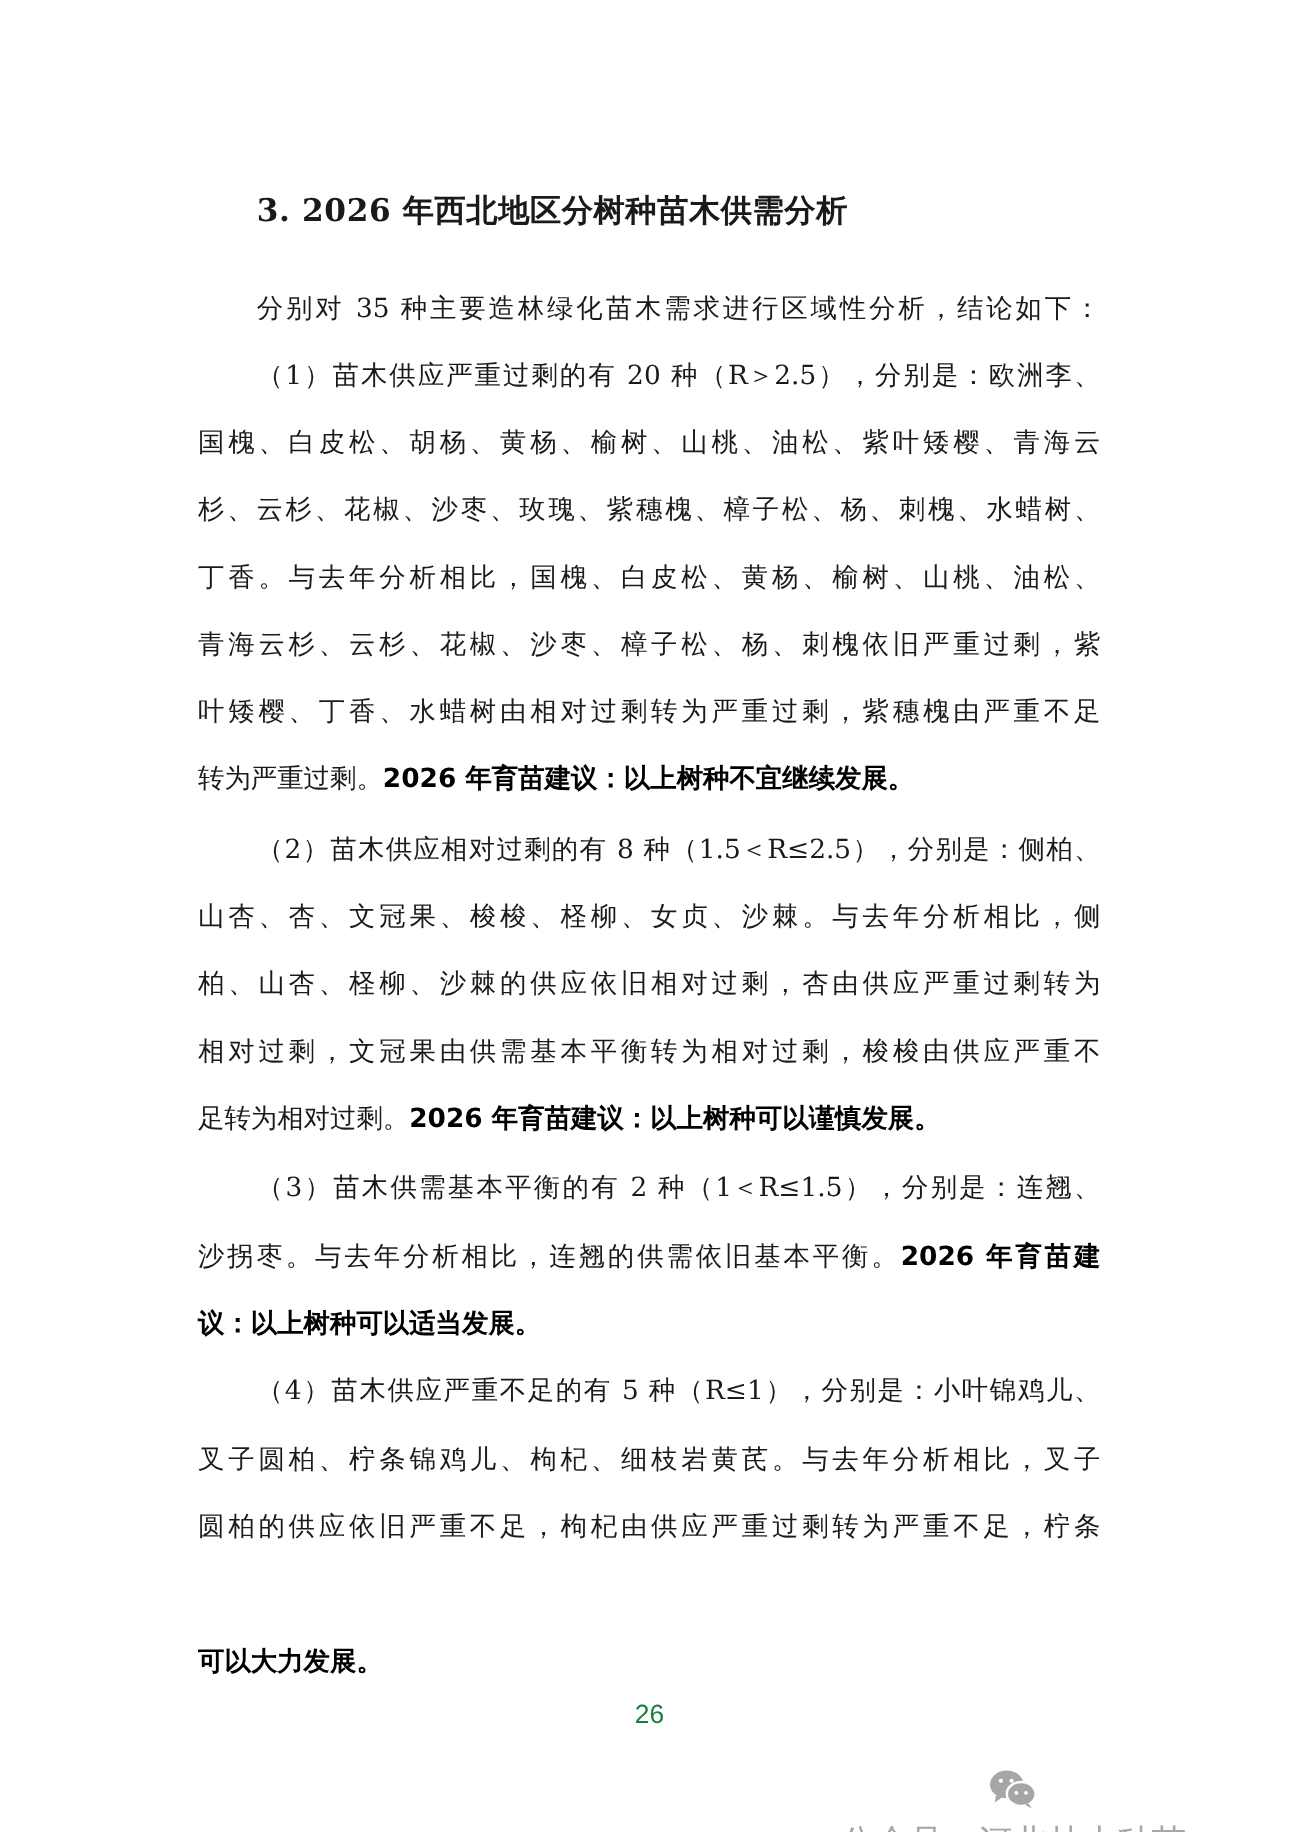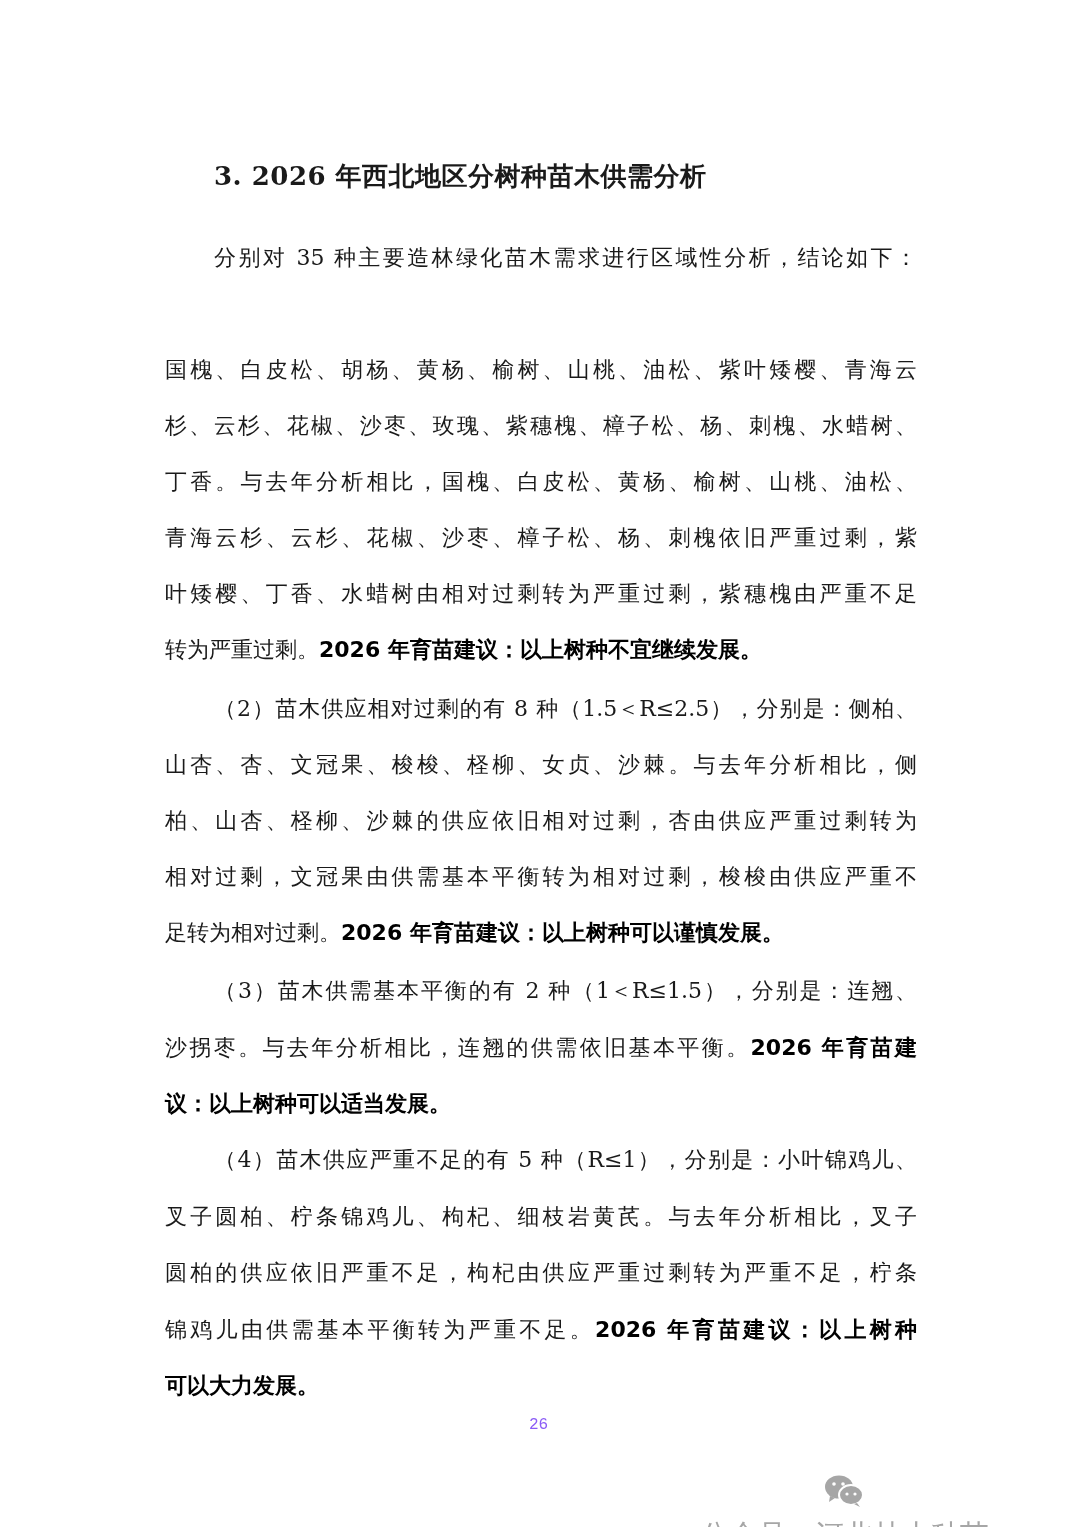--- a/index.html
+++ b/index.html
@@ -3,53 +3,53 @@
 <meta charset="utf-8">
 <style>
   html, body { margin:0; padding:0; background:#ffffff; }
   body { width:1080px; height:1527px; position:relative; overflow:hidden; color:#1a1a1a; }
   .page { position:absolute; left:0; top:16px; width:1032px; height:1527px; }
   .heading { position:absolute; left:214px; top:140px; font-family:"DejaVu Serif", serif; font-weight:bold; font-size:26px; letter-spacing:0.5px; line-height:40px; white-space:nowrap; }
   .line { position:absolute; left:165px; width:752px; font-family:"DejaVu Serif", serif; font-size:22px; line-height:40px; white-space:nowrap; text-align:justify; text-align-last:justify; }
   .line.indent { left:214px; width:703px; }
   .line.last { text-align-last:left; }
   .bold { font-family:"DejaVu Sans", sans-serif; font-weight:bold; color:#000000; }
-  .pageno { position:absolute; left:529px; top:1400px; font-family:Liberation Mono, monospace; font-size:16px; color:#8b5cf6; }
+  .pageno { position:absolute; left:529px; top:1400px; font-family:Liberation Sans, sans-serif; font-size:22px; color:#15803d; }
   .watermark { position:absolute; left:700px; top:1458px; display:flex; align-items:center; gap:8px; color:#a6a6a6; font-family:"DejaVu Sans", sans-serif; font-size:29px; white-space:nowrap;flex-direction:column; }
   .wm-icon { width:40px; height:34px; position:relative; }
 </style>
 </head>
 <body>
 
 <div class="page">
   <div class="heading">3. 2026 年西北地区分树种苗木供需分析</div>
 
   <div class="line indent" style="top:222px"><span>分别对 35 种主要造林绿化苗木需求进行区域性分析，结论如下：</span><span class="bold"></span></div>
 
+  <div class="line indent" style="top:278px"><span>（1）苗木供应严重过剩的有 20 种（R＞2.5），分别是：欧洲李、</span><span class="bold"></span></div>
   <div class="line" style="top:334px"><span>国槐、白皮松、胡杨、黄杨、榆树、山桃、油松、紫叶矮樱、青海云</span><span class="bold"></span></div>
   <div class="line" style="top:446px"><span>丁香。与去年分析相比，国槐、白皮松、黄杨、榆树、山桃、油松、</span><span class="bold"></span></div>
   <div class="line" style="top:390px"><span>杉、云杉、花椒、沙枣、玫瑰、紫穗槐、樟子松、杨、刺槐、水蜡树、</span><span class="bold"></span></div>
   <div class="line" style="top:502px"><span>青海云杉、云杉、花椒、沙枣、樟子松、杨、刺槐依旧严重过剩，紫</span><span class="bold"></span></div>
   <div class="line" style="top:558px"><span>叶矮樱、丁香、水蜡树由相对过剩转为严重过剩，紫穗槐由严重不足</span><span class="bold"></span></div>
   <div class="line last" style="top:614px"><span>转为严重过剩。</span><span class="bold">2026 年育苗建议：以上树种不宜继续发展。</span></div>
 
   <div class="line indent" style="top:673px"><span>（2）苗木供应相对过剩的有 8 种（1.5＜R≤2.5），分别是：侧柏、</span><span class="bold"></span></div>
   <div class="line" style="top:785px"><span>柏、山杏、柽柳、沙棘的供应依旧相对过剩，杏由供应严重过剩转为</span><span class="bold"></span></div>
   <div class="line" style="top:729px"><span>山杏、杏、文冠果、梭梭、柽柳、女贞、沙棘。与去年分析相比，侧</span><span class="bold"></span></div>
   <div class="line" style="top:841px"><span>相对过剩，文冠果由供需基本平衡转为相对过剩，梭梭由供应严重不</span><span class="bold"></span></div>
   <div class="line last" style="top:897px"><span>足转为相对过剩。</span><span class="bold">2026 年育苗建议：以上树种可以谨慎发展。</span></div>
 
   <div class="line indent" style="top:955px"><span>（3）苗木供需基本平衡的有 2 种（1＜R≤1.5），分别是：连翘、</span><span class="bold"></span></div>
   <div class="line" style="top:1012px"><span>沙拐枣。与去年分析相比，连翘的供需依旧基本平衡。</span><span class="bold">2026 年育苗建</span></div>
   <div class="line last" style="top:1068px"><span></span><span class="bold">议：以上树种可以适当发展。</span></div>
 
   <div class="line indent" style="top:1124px"><span>（4）苗木供应严重不足的有 5 种（R≤1），分别是：小叶锦鸡儿、</span><span class="bold"></span></div>
   <div class="line" style="top:1181px"><span>叉子圆柏、柠条锦鸡儿、枸杞、细枝岩黄芪。与去年分析相比，叉子</span><span class="bold"></span></div>
   <div class="line" style="top:1237px"><span>圆柏的供应依旧严重不足，枸杞由供应严重过剩转为严重不足，柠条</span><span class="bold"></span></div>
-  <div class="line" style="top:1294px"><span>锦鸡儿由供需基本平衡转为严重不足。</span><span class="bold">2026 年育苗建议：以上树种</span></div>
   <div class="line last" style="top:1350px"><span></span><span class="bold">可以大力发展。</span></div>
 
   <div class="pageno">26</div>
 
   <div class="watermark">
     <span class="wm-icon">
       <svg width="40" height="34" viewBox="0 0 40 34">
         <ellipse cx="15" cy="13" rx="14" ry="11.5" fill="#a6a6a6"></ellipse>
         <path d="M6 22 L5 28 L11 24 Z" fill="#a6a6a6"></path>
         <circle cx="10" cy="10" r="1.8" fill="#fff"></circle>

